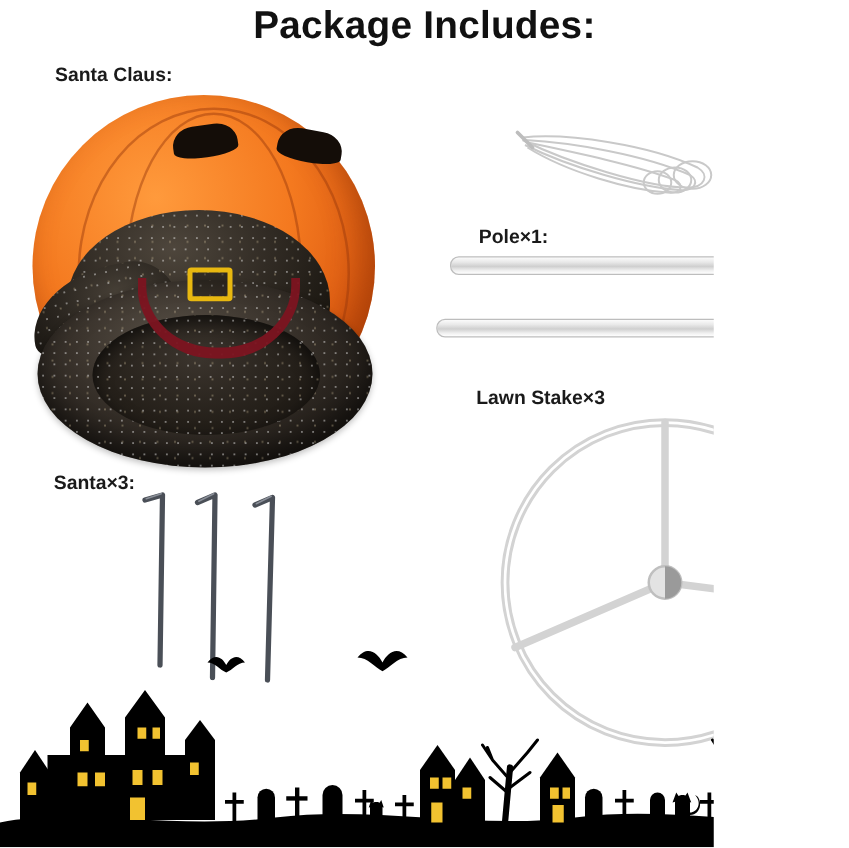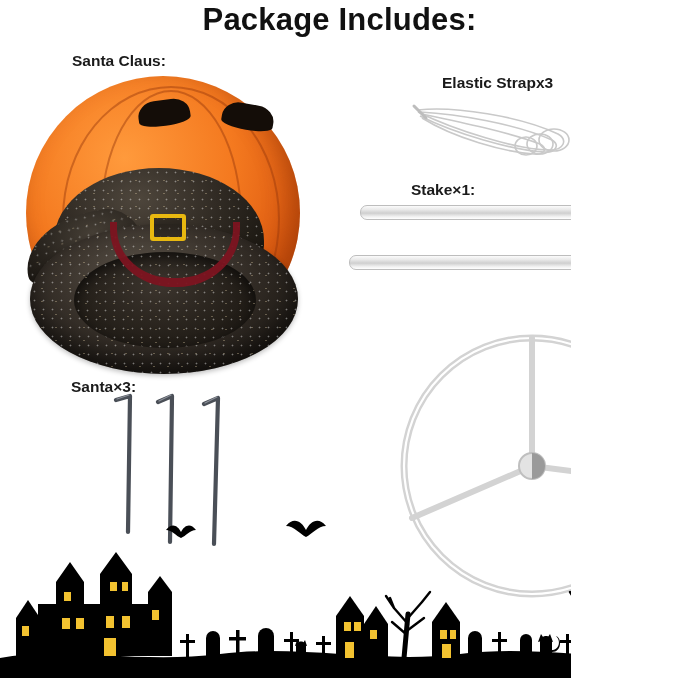--- a/index.html
+++ b/index.html
@@ -27,21 +27,20 @@
     font-weight: bold;
     color: #111111;
     letter-spacing: 0.2px;
   }
   .label {
     position: absolute;
     font-size: 15.5px;
     font-weight: bold;
     color: #1a1a1a;
     white-space: nowrap;
-    margin-left: 28px;
   }
   #label-santa { left: 44px;  top: 52px; }
   #label-strap { left: 414px; top: 74px; }
   #label-base  { left: 383px; top: 181px; }
   #label-stake { left: 381px; top: 310px; }
   #label-pole  { left: 43px;  top: 378px; }
 
   
   #santa-photo {
     position: absolute;
@@ -213,39 +212,39 @@
     <div class="hat-brim">
         <div class="glitter"></div>
       </div>
     <div class="hat-brim-inner">
         <div class="glitter"></div>
       </div>
     <div class="hat-band"></div>
     <div class="hat-buckle"></div>
   </div>
 
-  <div class="label" id="label-strap">Elastic Strapx3</div>
   <svg id="straps" viewBox="0 0 176 62">
     <g fill="none" stroke="#c9c9c9" stroke-width="1.6">
       <path d="M10 10 C 46 6, 112 16, 150 34 C 160 40, 156 50, 142 50 C 110 50, 46 30, 10 12"></path>
       <path d="M12 12 C 50 14, 108 24, 144 40 C 152 45, 148 53, 136 52 C 104 50, 48 34, 12 16"></path>
       <path d="M14 14 C 52 22, 100 32, 132 44 C 140 48, 137 55, 126 54 C 96 52, 46 38, 14 18"></path>
       <ellipse cx="146" cy="40" rx="15" ry="11"></ellipse>
       <ellipse cx="132" cy="44" rx="13" ry="10"></ellipse>
       <ellipse cx="118" cy="46" rx="11" ry="9"></ellipse>
     </g>
     <path d="M6 6 L18 18" stroke="#bdbdbd" stroke-width="3" stroke-linecap="round" fill="none"></path>
   </svg>
 
-  <div class="label" id="label-base">Stake×1:</div>
+  <div class="label" id="label-base">Pole×1:</div>
   <div class="pole-tube" id="base-tube-1"></div>
   <div class="tube-cap" id="cap-1"></div>
   <div class="pole-tube" id="base-tube-2"></div>
   <div class="tube-cap" id="cap-2"></div>
 
+  <div class="label" id="label-stake">Lawn Stake×3</div>
   <svg id="ring" viewBox="0 0 268 268">
     <circle cx="134" cy="134" r="128" fill="none" stroke="#d3d3d3" stroke-width="7"></circle>
     <circle cx="134" cy="134" r="128" fill="none" stroke="#ffffff" stroke-width="2.2"></circle>
     <g stroke="#d3d3d3" stroke-width="6" stroke-linecap="round">
       <line x1="134" y1="134" x2="134" y2="6"></line>
       <line x1="134" y1="134" x2="261" y2="150"></line>
       <line x1="134" y1="134" x2="14" y2="186"></line>
     </g>
     <circle cx="134" cy="134" r="13" fill="#e3e3e3" stroke="#bfbfbf" stroke-width="2"></circle>
     <path d="M134 121 A13 13 0 0 1 134 147 Z" fill="#9a9a9a"></path>

